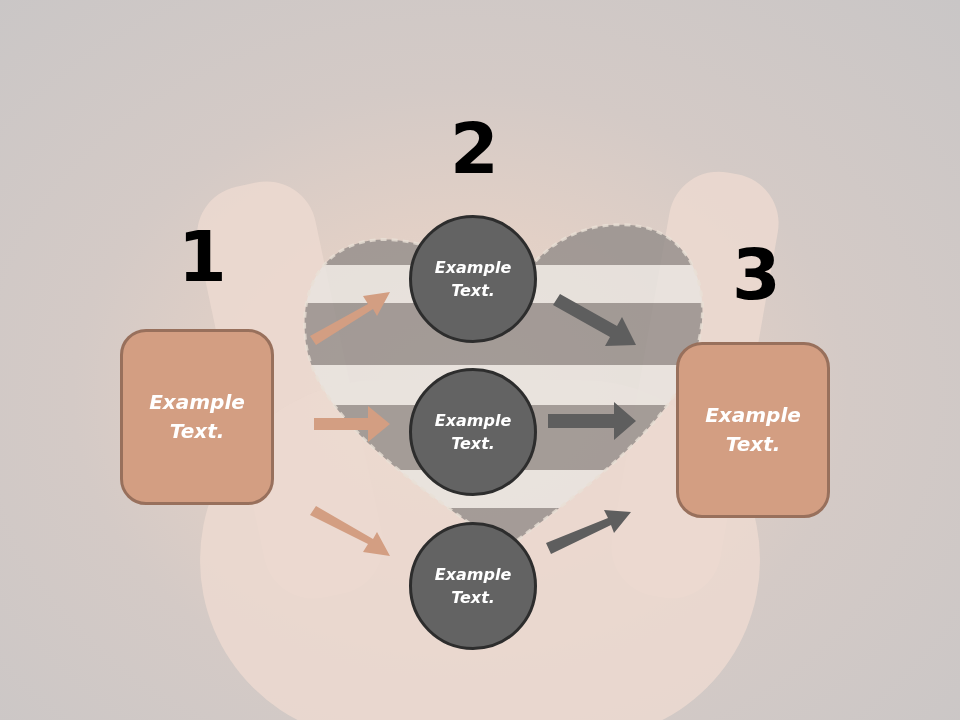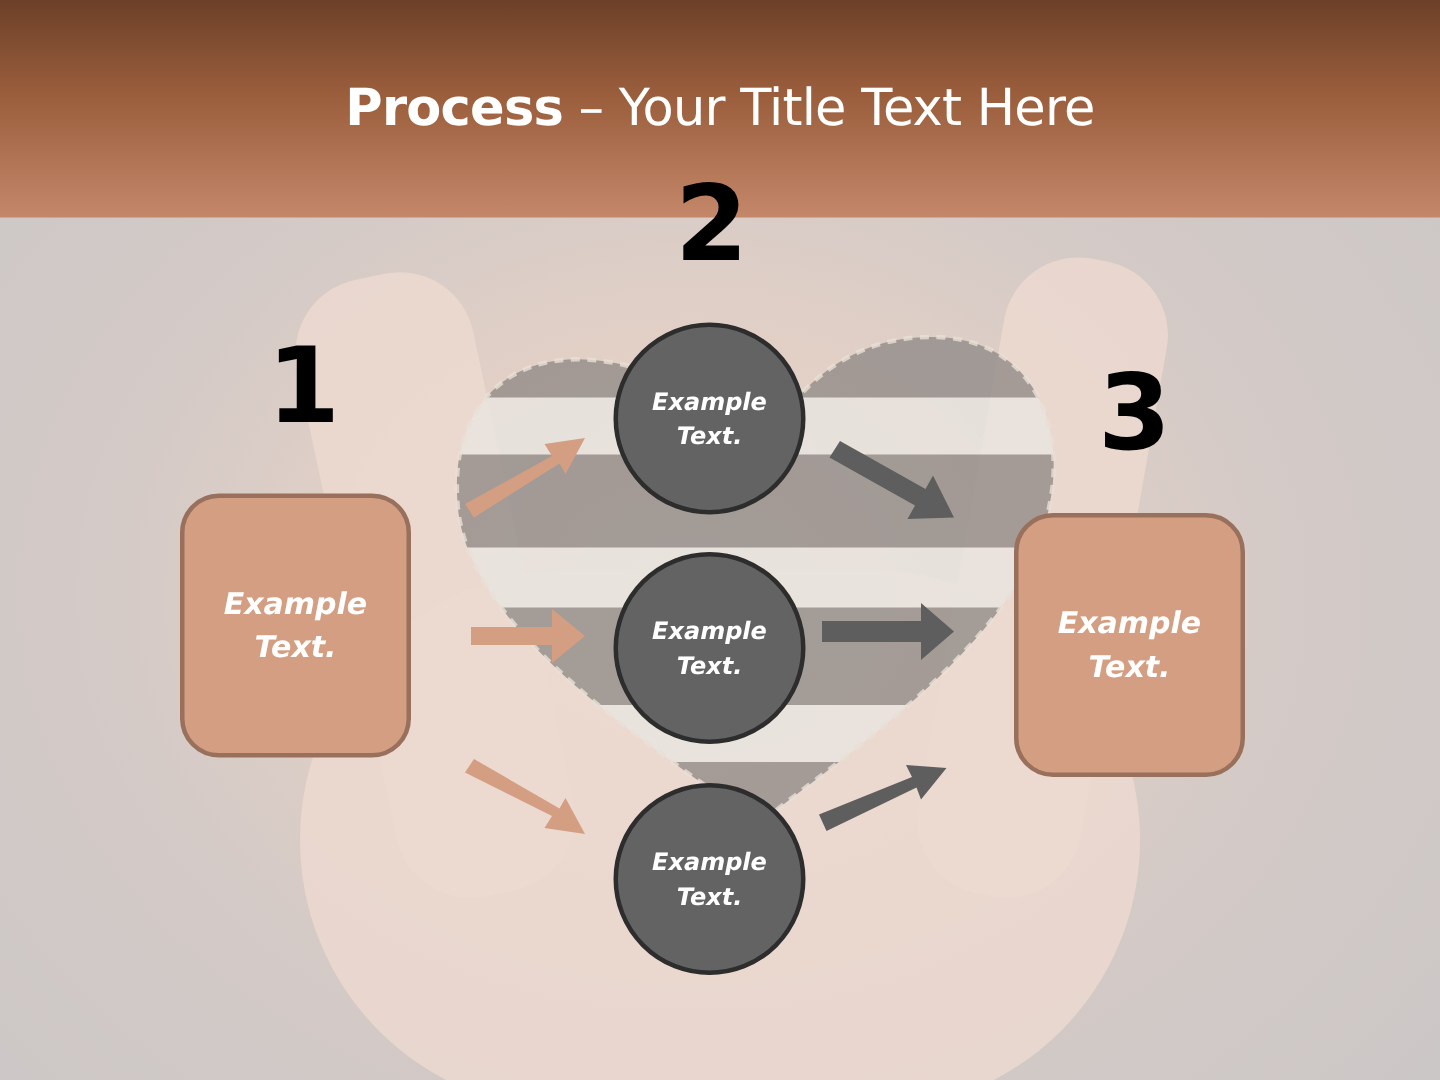--- a/index.html
+++ b/index.html
@@ -42,23 +42,20 @@
     </defs>
     <g clip-path="url(#hc)" opacity="0.75">
       <rect x="0" y="0" width="410" height="340" fill="#8c8784"></rect>
       <rect x="0" y="50" width="410" height="38" fill="#e9e6e2"></rect>
       <rect x="0" y="150" width="410" height="40" fill="#e9e6e2"></rect>
       <rect x="0" y="255" width="410" height="38" fill="#e9e6e2"></rect>
     </g>
     <path d="M205 335 C150 290 10 210 5 120 C0 55 40 20 95 25 C150 30 190 60 205 95 C220 55 260 5 330 10 C390 15 410 70 400 120 C385 210 260 290 205 335 Z" fill="none" stroke="#e8e0d6" stroke-width="3" stroke-dasharray="6 5" opacity="0.8"></path>
   </svg>
 
-  <div class="header">
-    <div class="title"><b>Process</b><span> – Your Title Text Here</span></div>
-  </div>
 
   <div class="num" style="left:178px;top:222px;">1</div>
   <div class="num" style="left:450px;top:114px;">2</div>
   <div class="num" style="left:732px;top:240px;">3</div>
 
   <svg class="arrows" width="960" height="720">
 
     <g fill="#d39e82">
       <polygon points="310,336 368,304 363,296 390,292 377,316 373,309 316,345"></polygon>
     </g>

